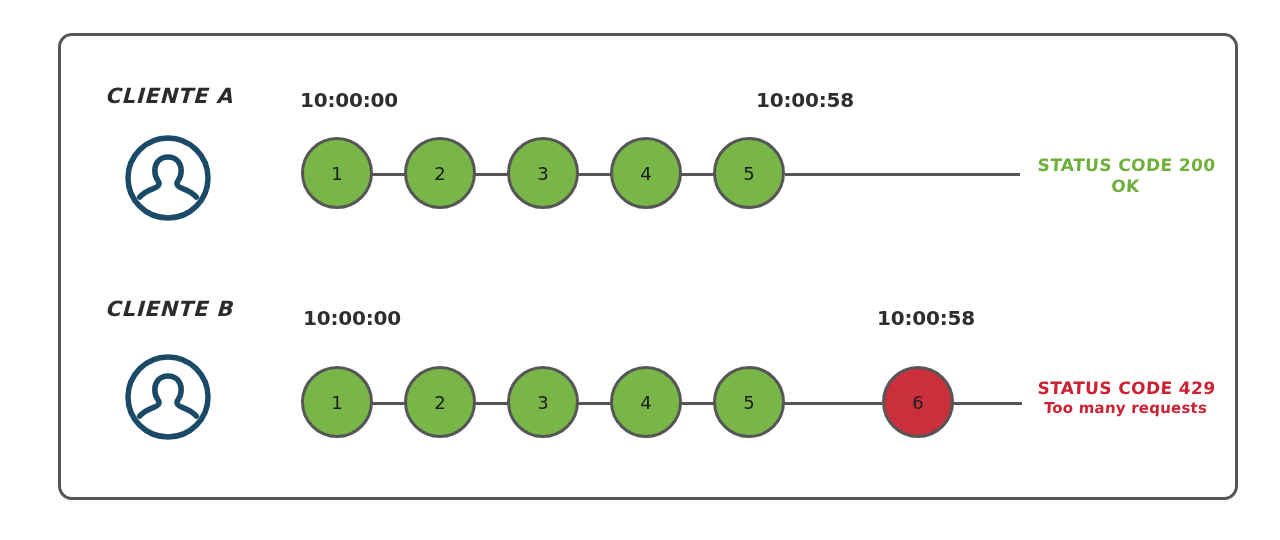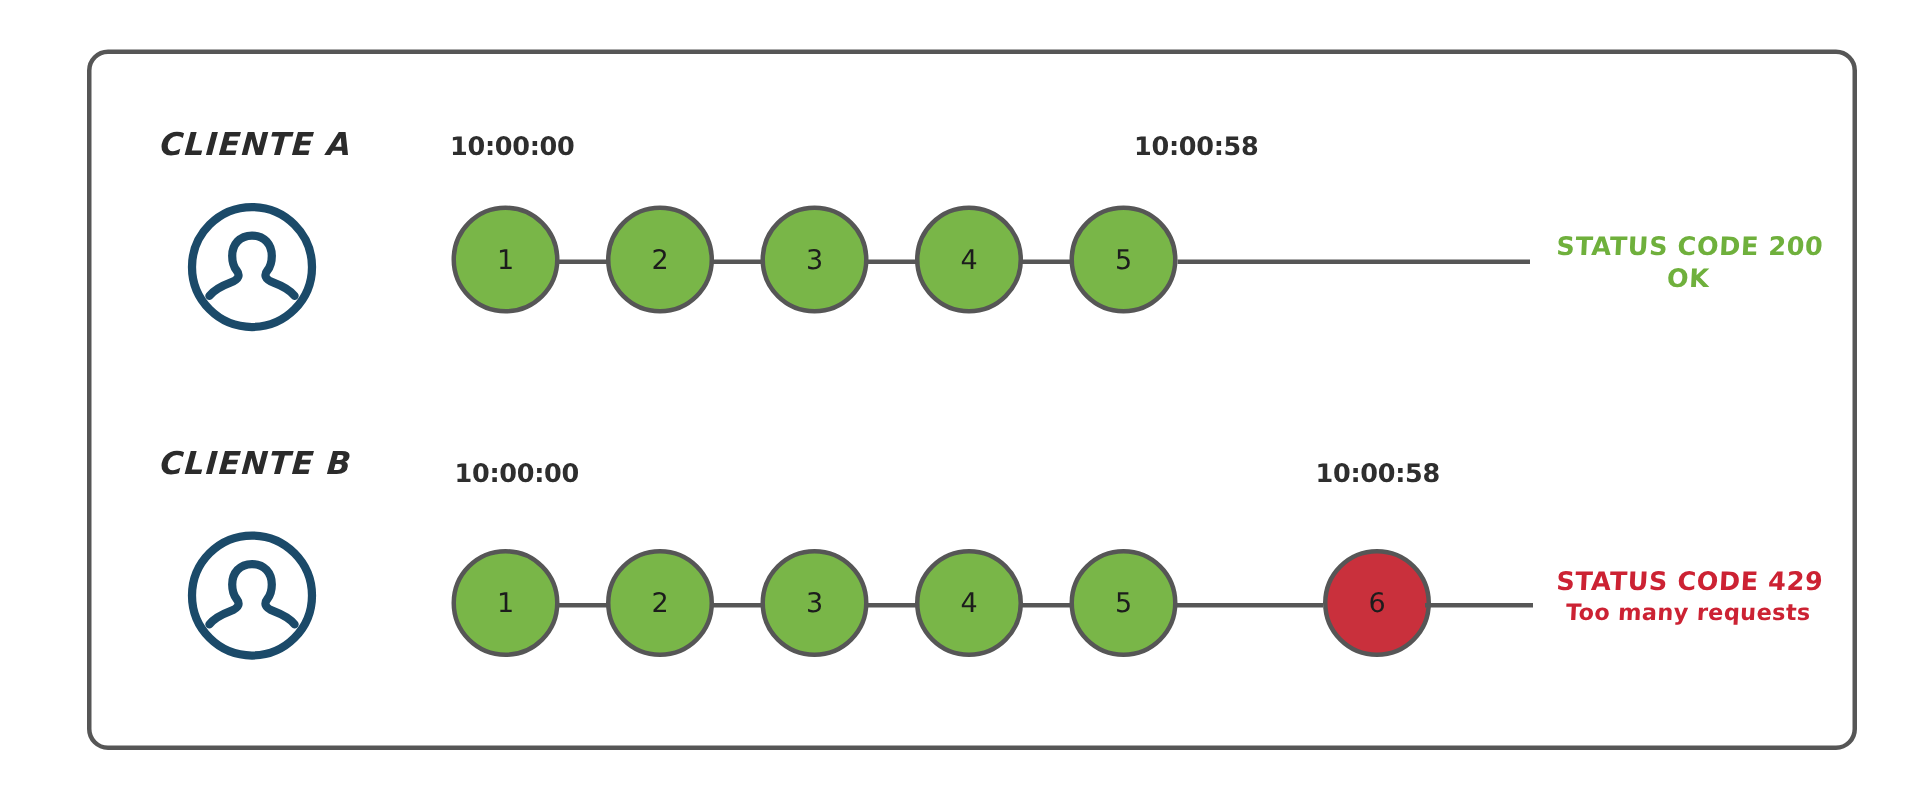--- a/index.html
+++ b/index.html
@@ -51,21 +51,21 @@
     transform: skewX(-4deg);
   }
   .avatar {
     position: absolute;
     width: 88px;
     height: 88px;
   }
   .timestamp {
     position: absolute;
     font-family: "DejaVu Sans", sans-serif;
-    font-size: 17px;
+    font-size: 20px;
     font-weight: bold;
     color: #2e2e2e;
     white-space: nowrap;
     letter-spacing: -0.2px;
   }
   
   .chain {
     position: absolute;
     height: 76px;
   }

